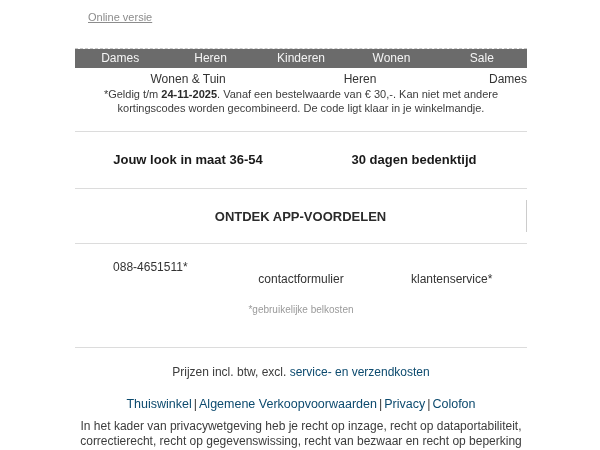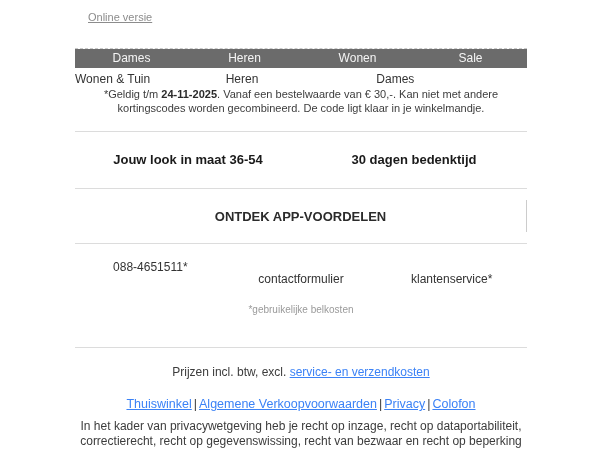--- a/index.html
+++ b/index.html
@@ -10,21 +10,21 @@
   
   .online-link-wrap { padding-top: 7px; padding-left: 13px; }
   .online-link { font-size: 11px; color: #8c8c8c; text-decoration: underline; cursor: pointer; }
 
   
   .nav-wrap { margin-top: 23px; }
   .dashed-line { border-top: 1px dashed #c9c9c9; height: 1px; }
   .nav-bar { display: flex; background: #6b6b6b; height: 19px; align-items: center; }
   .nav-bar .nav-item { flex: 1; text-align: center; color: #f5f5f5; font-size: 12px; line-height: 19px; cursor: pointer; }
   .nav-sub { display: flex; height: 18px; align-items: center; margin-top: 2px; }
-  .nav-sub .nav-sub-item { flex: 1; text-align: left; color: #333333; font-size: 12px; cursor: pointer; }
+  .nav-sub .nav-sub-item { flex: 1; text-align: right; color: #333333; font-size: 12px; cursor: pointer; }
 
   
   .promo { text-align: center; font-size: 11px; line-height: 13.5px; color: #3c3c3c; padding: 0 2px; }
   .promo b { color: #2b2b2b; }
 
   hr.divider { border: none; border-top: 1px solid #dcdcdc; height: 0; }
   .hr1 { margin-top: 16px; }
   .hr2 { margin-top: 0; }
   .hr3 { margin-top: 0; }
   .hr4 { margin-top: 16px; border-top-color: #d6d6d6; }
@@ -41,40 +41,41 @@
   
   .contact { display: flex; justify-content: space-between; }
   .contact .col { flex: 1; text-align: center; font-size: 12px; color: #333333; }
   .contact .col.phone-col { padding-top: 16px; }
   .contact .col.mid-col, .contact .col.right-col { padding-top: 28px; cursor: pointer; }
   .belkosten { margin-top: 18px; text-align: center; font-size: 10px; color: #9a9a9a; }
   .contact-bottom-pad { height: 16px; }
 
   
   .prices { margin-top: 17px; text-align: center; font-size: 12px; color: #3c3c3c; }
-  .prices a, .legal a, .privacy a.u { color: #3b82f6; text-decoration: underline; cursor: pointer; }
+  .prices a, .legal a, .privacy a.u { color: #0c4a6e; cursor: pointer; }
   .legal { margin-top: 18px; text-align: center; font-size: 12.5px; color: #3c3c3c; }
   .legal .sep { color: #3c3c3c; padding: 0 2px; }
   .privacy { margin-top: 8px; text-align: center; font-size: 12px; line-height: 14.5px; color: #3c3c3c; padding: 0 2px; }
   a { color: inherit; }
 </style>
 </head>
 <body>
 
 <div class="content">
 
   <div class="online-link-wrap">
     <a class="online-link">Online versie</a>
   </div>
 
   <div class="nav-wrap">
     <div class="dashed-line"></div>
     <div class="nav-bar">
       <div class="nav-item">Dames</div>
       <div class="nav-item">Heren</div>
+      <div class="nav-item">Kinderen</div>
       <div class="nav-item">Wonen</div>
       <div class="nav-item">Sale</div>
     </div>
     <div class="nav-sub">
       <div class="nav-sub-item">Wonen &amp; Tuin</div>
       <div class="nav-sub-item">Heren</div>
       <div class="nav-sub-item">Dames</div>
     </div>
   </div>
 

